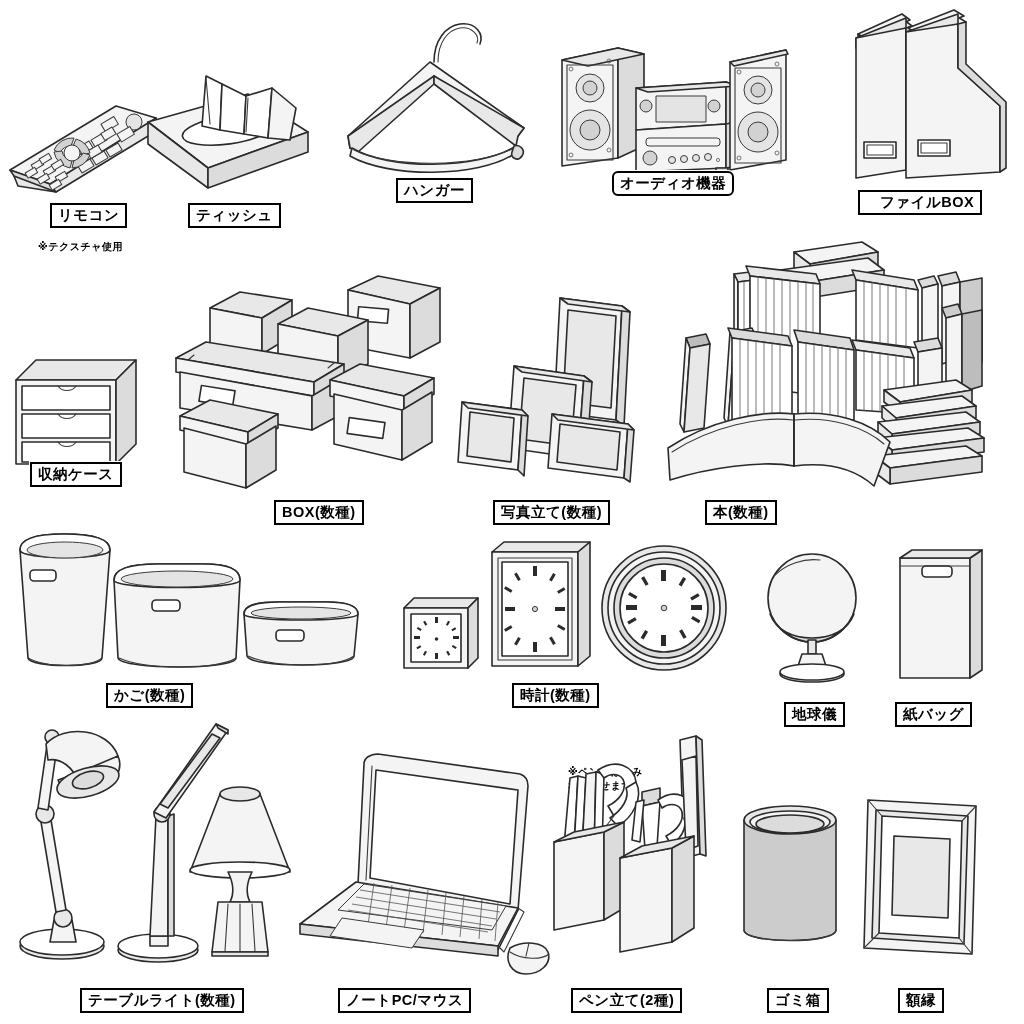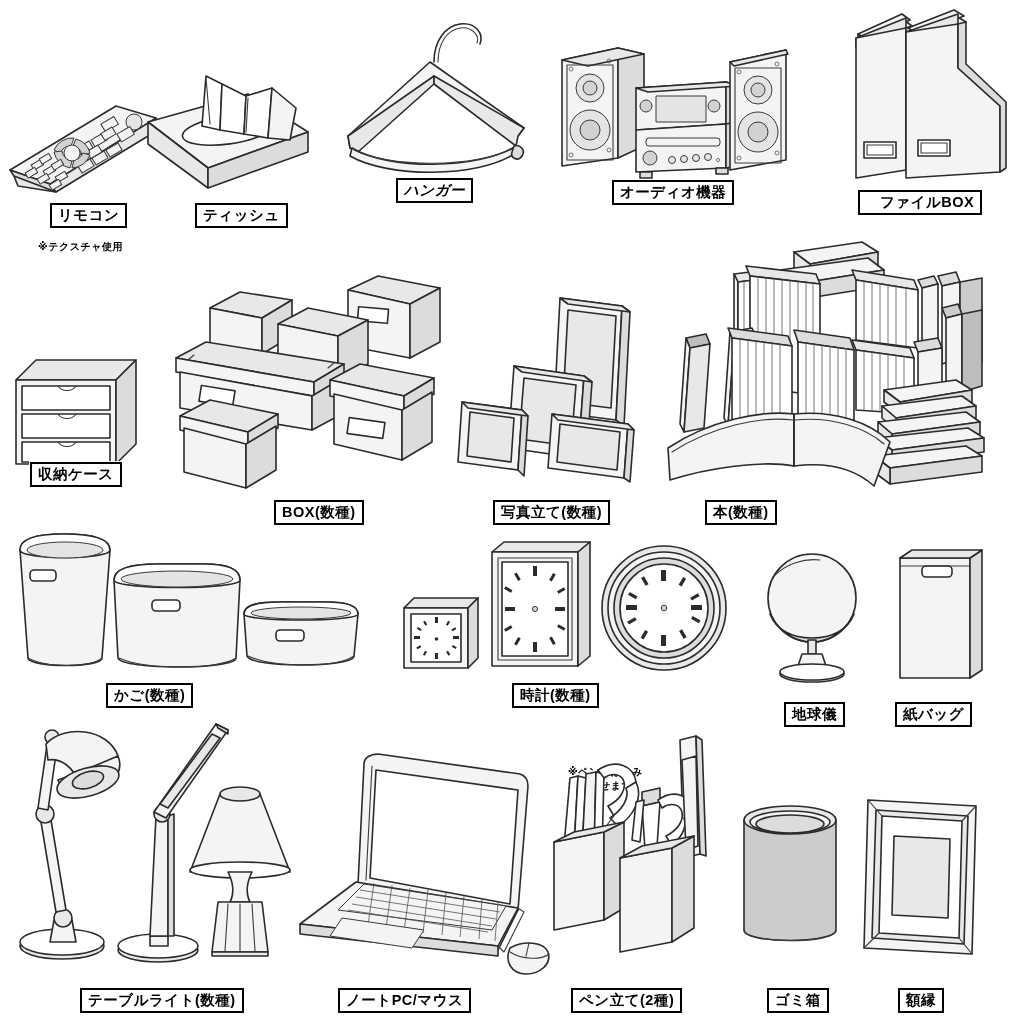--- a/index.html
+++ b/index.html
@@ -104,35 +104,35 @@
     <polygon class="f3" points="68,102 168,66 168,86 68,122"></polygon>
     <ellipse class="f0" cx="88" cy="64" rx="46" ry="14" transform="rotate(-8 88 64)"></ellipse>
     <path class="f0" d="M62,60 L66,10 L82,18 L80,64 Z"></path>
     <path class="f0" d="M80,64 L82,18 L106,30 L104,68 Z"></path>
     <path class="f0" d="M104,68 L106,30 L132,22 L128,72 Z"></path>
     <path class="f1" d="M128,72 L132,22 L156,42 L150,74 Z"></path>
     <path class="ot" d="M66,12 L70,58"></path>
     <path class="ot" d="M108,32 L106,66"></path>
   </svg>
   </div>
-  <div class="lbl" style="left:195px;top:203px;">ティッシュ</div>
+  <div class="lbl" style="left:188px;top:203px;">ティッシュ</div>
 
   <div class="art" style="left:338px;top:10px;">
   <svg width="210" height="170" viewBox="0 0 210 170">
     <path class="o" d="M96,52 C96,30 108,16 122,14 C138,12 146,24 142,34"></path>
     <path class="ot" d="M100,52 C100,32 110,20 122,18 C134,16 142,26 139,33"></path>
     <path class="f1" d="M92,52 L10,126 L12,138 L96,66 L180,126 L186,118 Z"></path>
     <path class="f2" d="M10,126 L12,138 L20,142 L96,74 L96,66 Z"></path>
     <path class="f2" d="M186,118 L180,126 L178,136 L96,74 L96,66 Z"></path>
     <path class="f1" d="M14,138 C50,160 140,160 178,136 L176,144 C140,168 50,168 12,146 Z"></path>
     <path class="ot" d="M16,140 C52,158 138,158 176,138"></path>
     <path class="f3" d="M176,136 C182,134 188,140 184,146 C180,152 172,148 174,142 Z"></path>
   </svg>
   </div>
-  <div class="lbl" style="left:396px;top:178px;font-style:italic;">ハンガー</div>
+  <div class="lbl" style="left:396px;top:178px;">ハンガー</div>
 
   <div class="art" style="left:548px;top:20px;">
   <svg width="240" height="160" viewBox="0 0 240 160">
 
     <polygon class="f1" points="14,40 70,28 70,138 14,146"></polygon>
     <polygon class="f3" points="70,28 96,34 96,126 70,138"></polygon>
     <polygon class="f2" points="14,40 70,28 96,34 40,46"></polygon>
     <rect class="ot" x="19" y="45" width="46" height="95"></rect>
     <circle class="fs2" cx="42" cy="68" r="14"></circle>
         <circle class="fs3" cx="42" cy="68" r="7"></circle>
@@ -167,21 +167,21 @@
     <circle class="fs2" cx="210" cy="70" r="14"></circle>
         <circle class="fs3" cx="210" cy="70" r="7"></circle>
     <circle class="fs2" cx="210" cy="112" r="20"></circle>
         <circle class="fs3" cx="210" cy="112" r="10"></circle>
     <circle class="oth" cx="191" cy="52" r="2"></circle>
         <circle class="oth" cx="229" cy="44" r="2"></circle>
     <circle class="oth" cx="191" cy="138" r="2"></circle>
         <circle class="oth" cx="229" cy="133" r="2"></circle>
   </svg>
   </div>
-  <div class="lbl" style="left:612px;top:180px;">オーディオ機器</div>
+  <div class="lbl" style="left:612px;top:171px;border-radius:6px;">オーディオ機器</div>
 
   <div class="art" style="left:848px;top:6px;">
   <svg width="170" height="175" viewBox="0 0 170 175">
     <polygon class="f1" points="10,28 54,8 62,14 18,34"></polygon>
     <polygon class="f0" points="10,28 18,34 18,42 10,36"></polygon>
     <polygon class="f1" points="12,34 56,14 64,20 20,40"></polygon>
     <polygon class="f2" points="8,32 58,12 58,22 8,42"></polygon>
 
     <polygon class="f1" points="8,32 58,22 58,164 8,172"></polygon>
     <polygon class="f3" points="58,22 64,20 64,160 58,164"></polygon>

